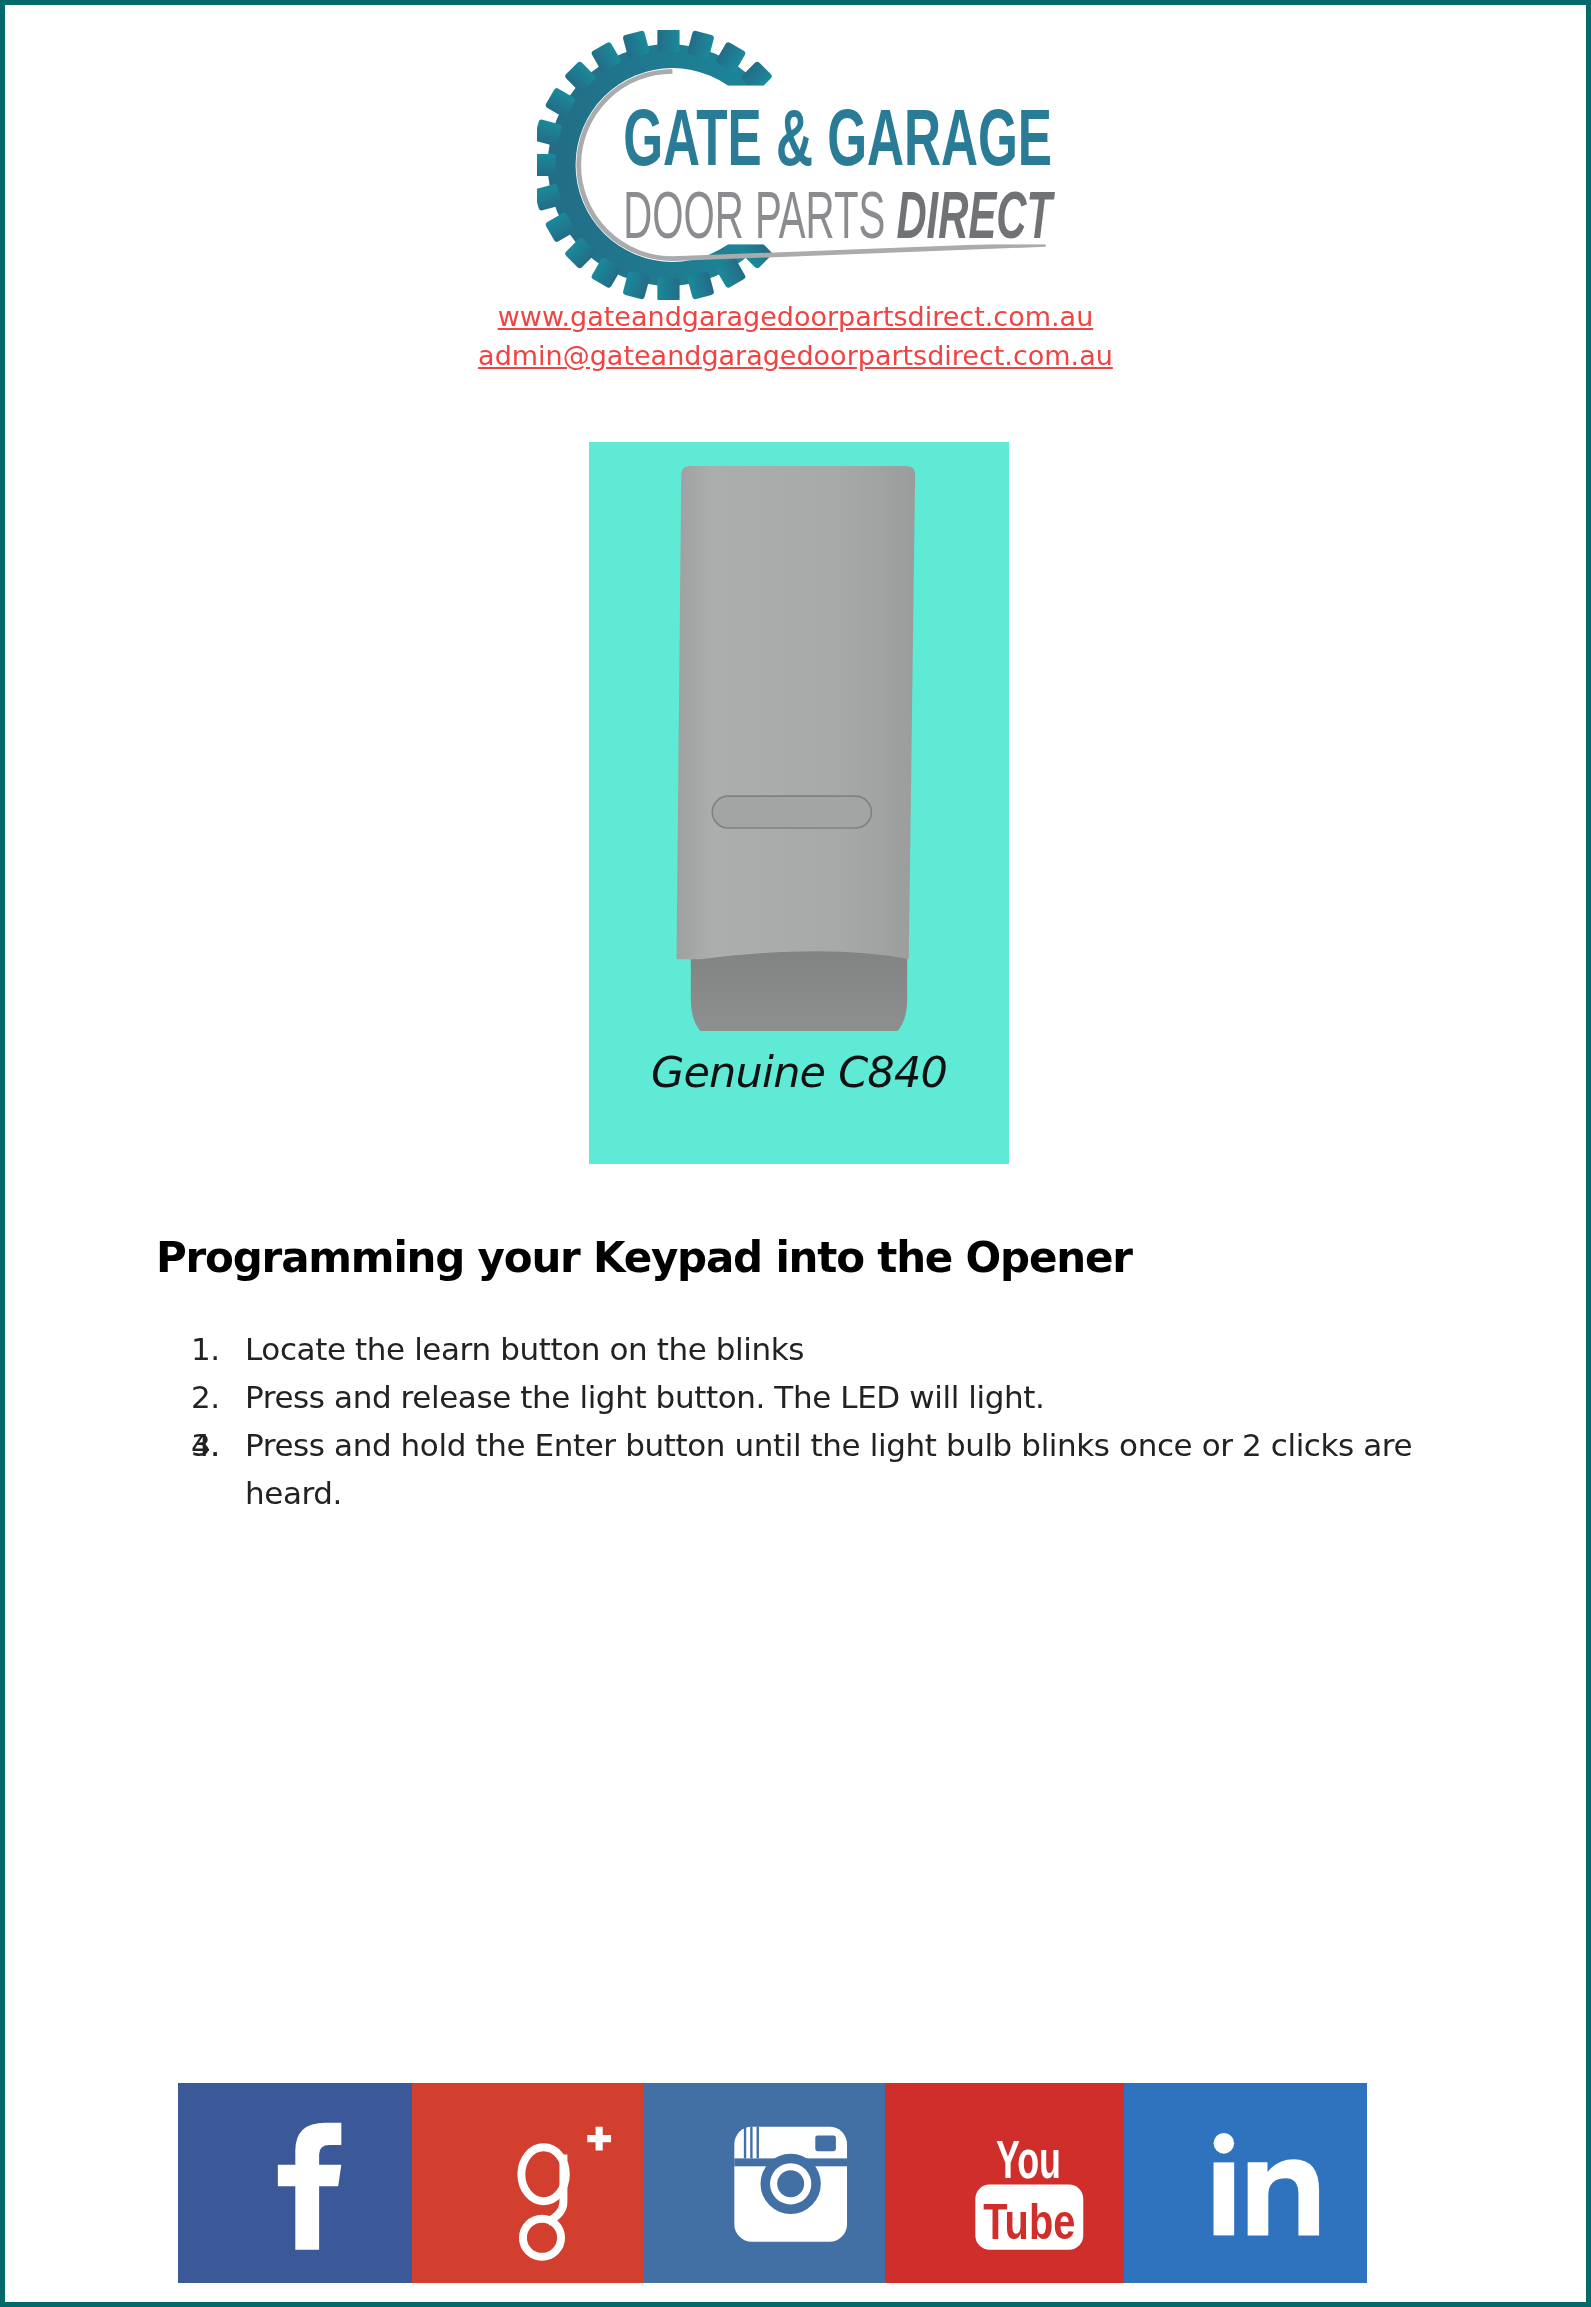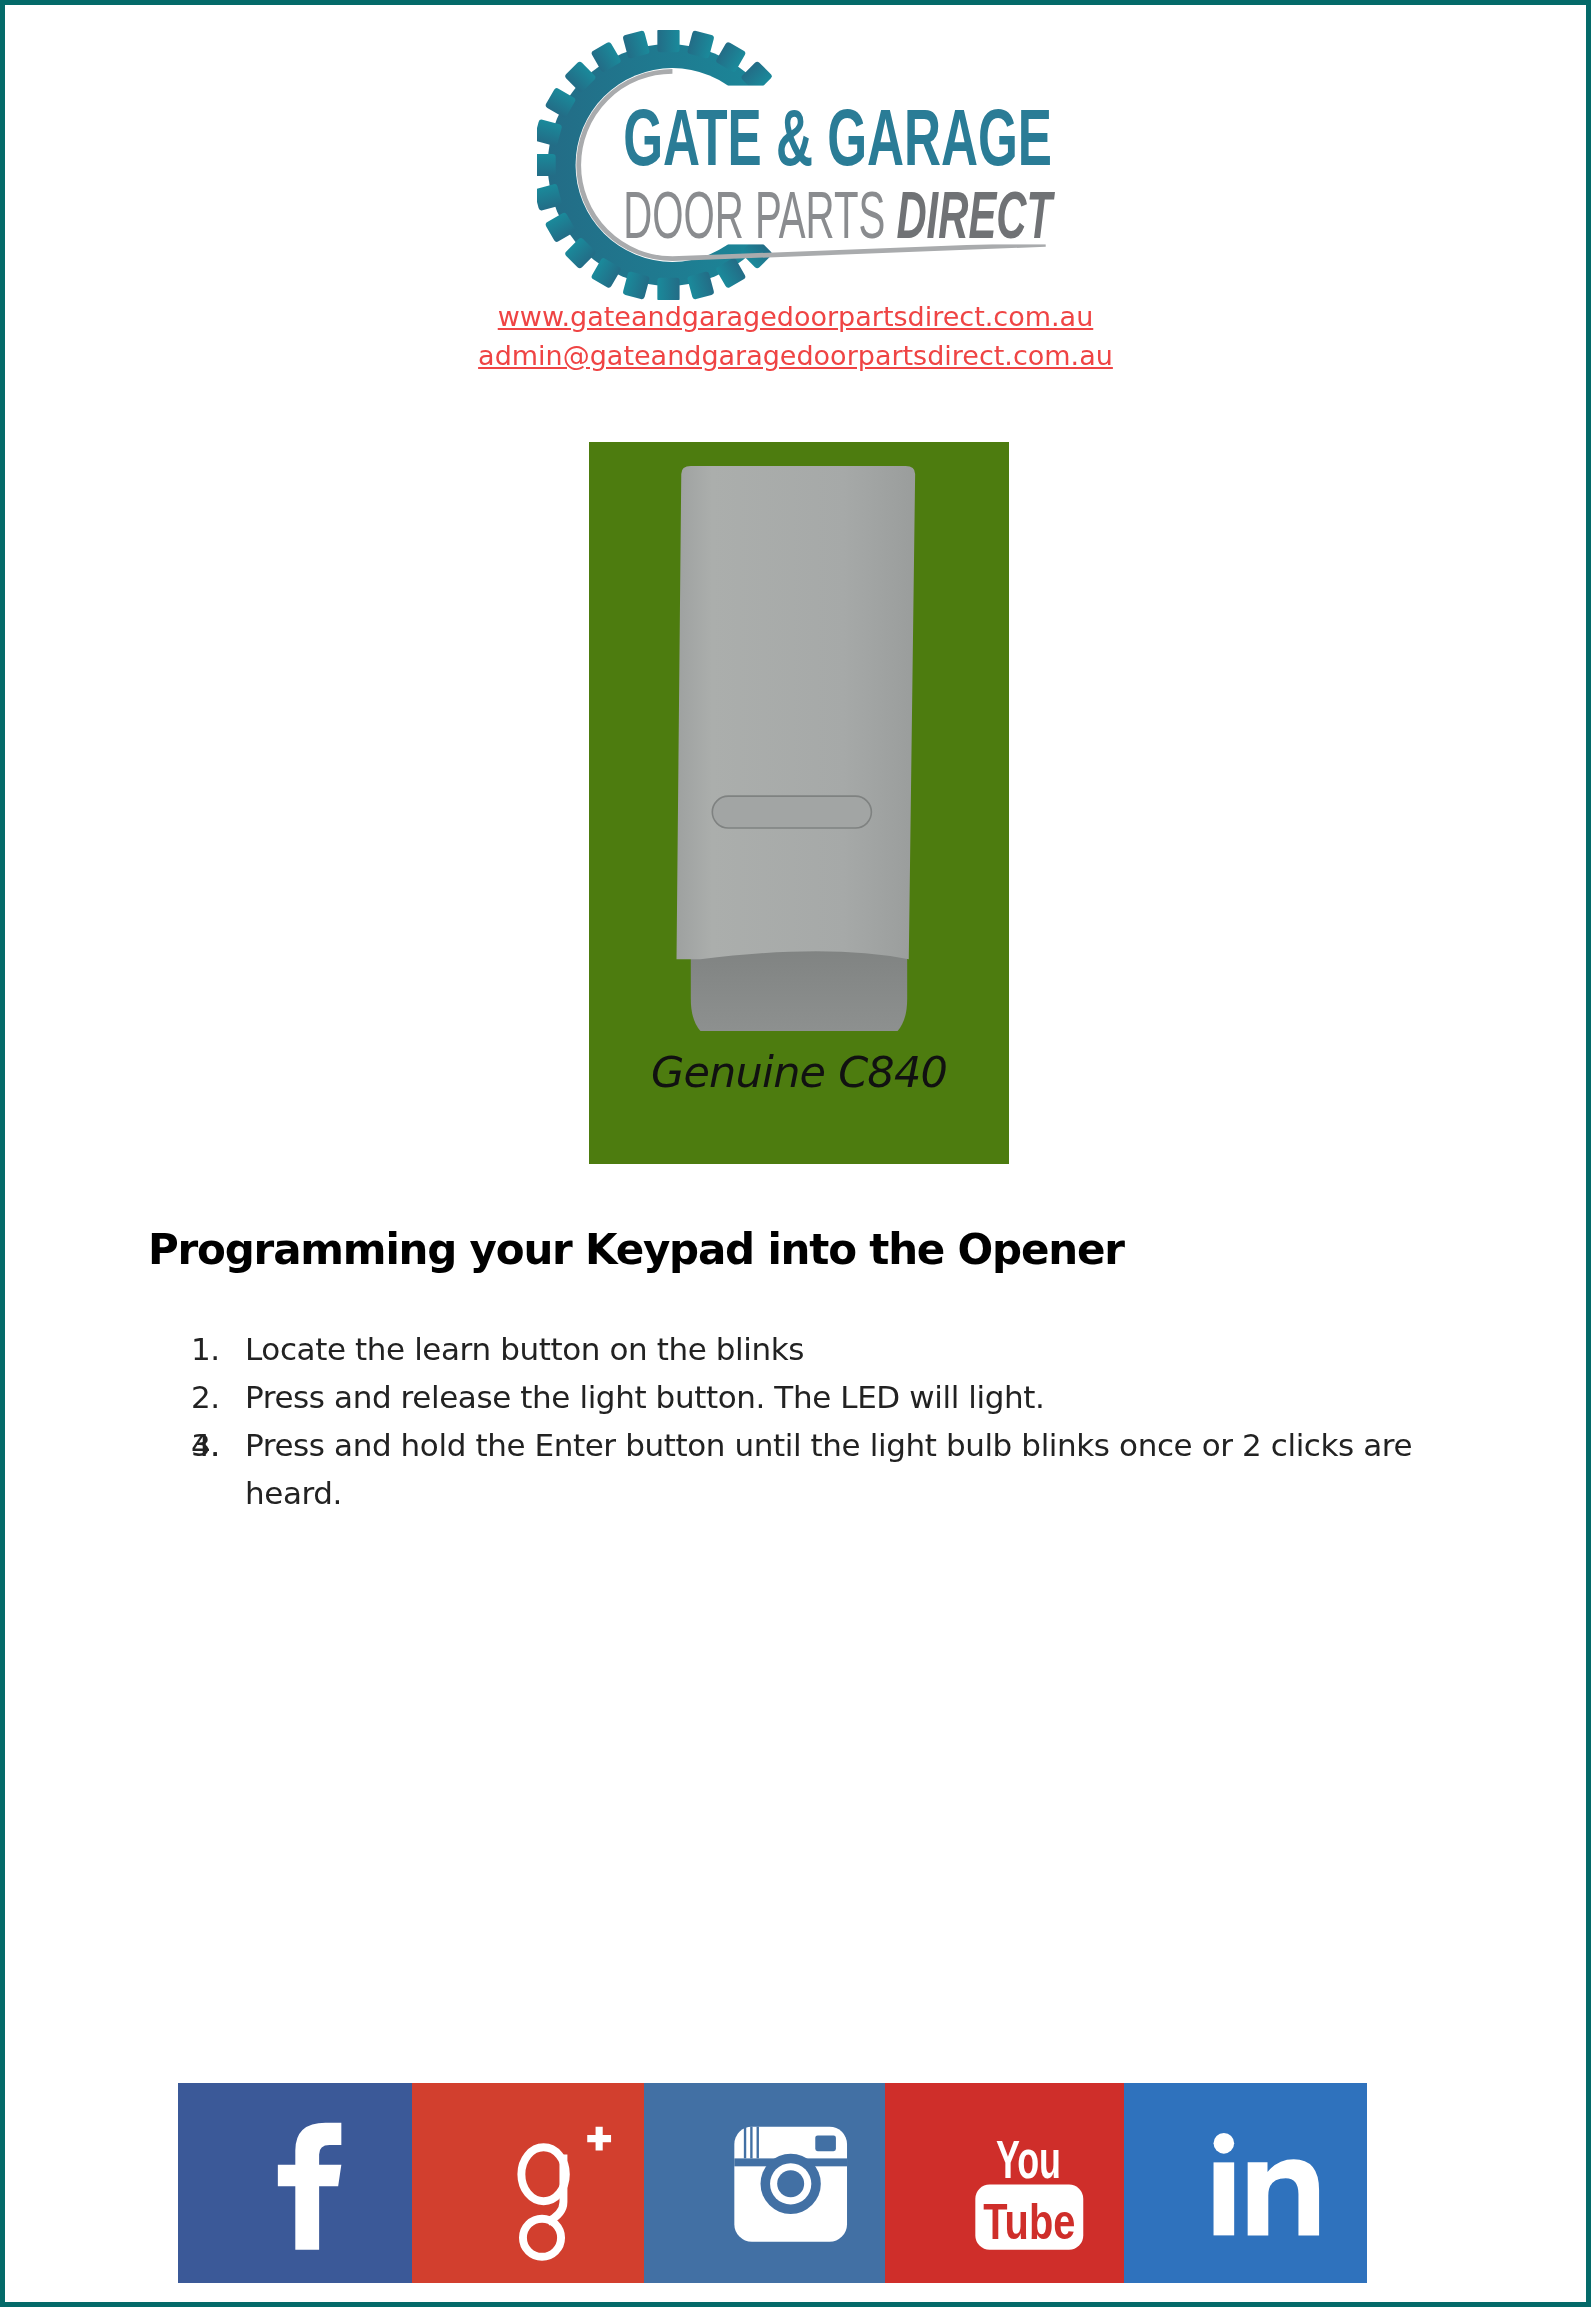--- a/index.html
+++ b/index.html
@@ -3,23 +3,23 @@
 <meta charset="utf-8">
 <style>
   html, body { margin: 0; padding: 0; }
   body { width: 1591px; height: 2307px; background: #ffffff; position: relative; overflow: hidden; font-family: "Liberation Sans", sans-serif; }
   .frame { position: absolute; left: 0; top: 0; width: 1591px; height: 2307px; box-sizing: border-box; border: 5.6px solid #046a69; }
   .logo { position: absolute; left: 537px; top: 30px; width: 525px; height: 270px; text-align: right; }
   .links { position: absolute; left: 0; width: 1591px; text-align: center; font-family: "DejaVu Sans", sans-serif; font-size: 27px; }
   .links a { color: #ef4444; text-decoration: underline; }
   .link1 { top: 301px; }
   .link2 { top: 340px; }
-  .product { position: absolute; left: 589px; top: 442px; width: 420px; height: 722px; background: #4d7c0f; }
+  .product { position: absolute; left: 589px; top: 442px; width: 420px; height: 722px; background: #5eead4; }
   .caption { position: absolute; left: 0; width: 420px; top: 605px; text-align: center; font-family: "DejaVu Sans", sans-serif; font-style: italic; font-size: 43px; color: #111; letter-spacing: -0.8px; }
-  .heading { position: absolute; left: 140px; top: 1217px; font-family: "DejaVu Sans", sans-serif; font-weight: bold; font-size: 42px; color: #000; letter-spacing: -1.2px; margin: 8px; }
+  .heading { position: absolute; left: 140px; top: 1217px; font-family: "DejaVu Sans", sans-serif; font-weight: bold; font-size: 42px; color: #000; letter-spacing: -1.2px; margin: 16px; }
   .steps { position: absolute; left: 183px; top: 1325px; width: 1305px; margin: 0; padding: 0; list-style: none; font-family: "DejaVu Sans", sans-serif; font-size: 31px; color: #222; line-height: 48px; letter-spacing: -0.4px; }
   .steps li { position: relative; padding-left: 62px; }
   .steps .num { position: absolute; left: 8px; top: 0; }
   .social { position: absolute; top: 2083px; left: 0; width: 1591px; height: 207px; }
   .tile { position: absolute; top: 0; width: 199px; height: 200px; display: flex; align-items: center; justify-content: center; padding-left: 44px; }
 </style>
 </head>
 <body>
 
 <div class="frame"></div>

